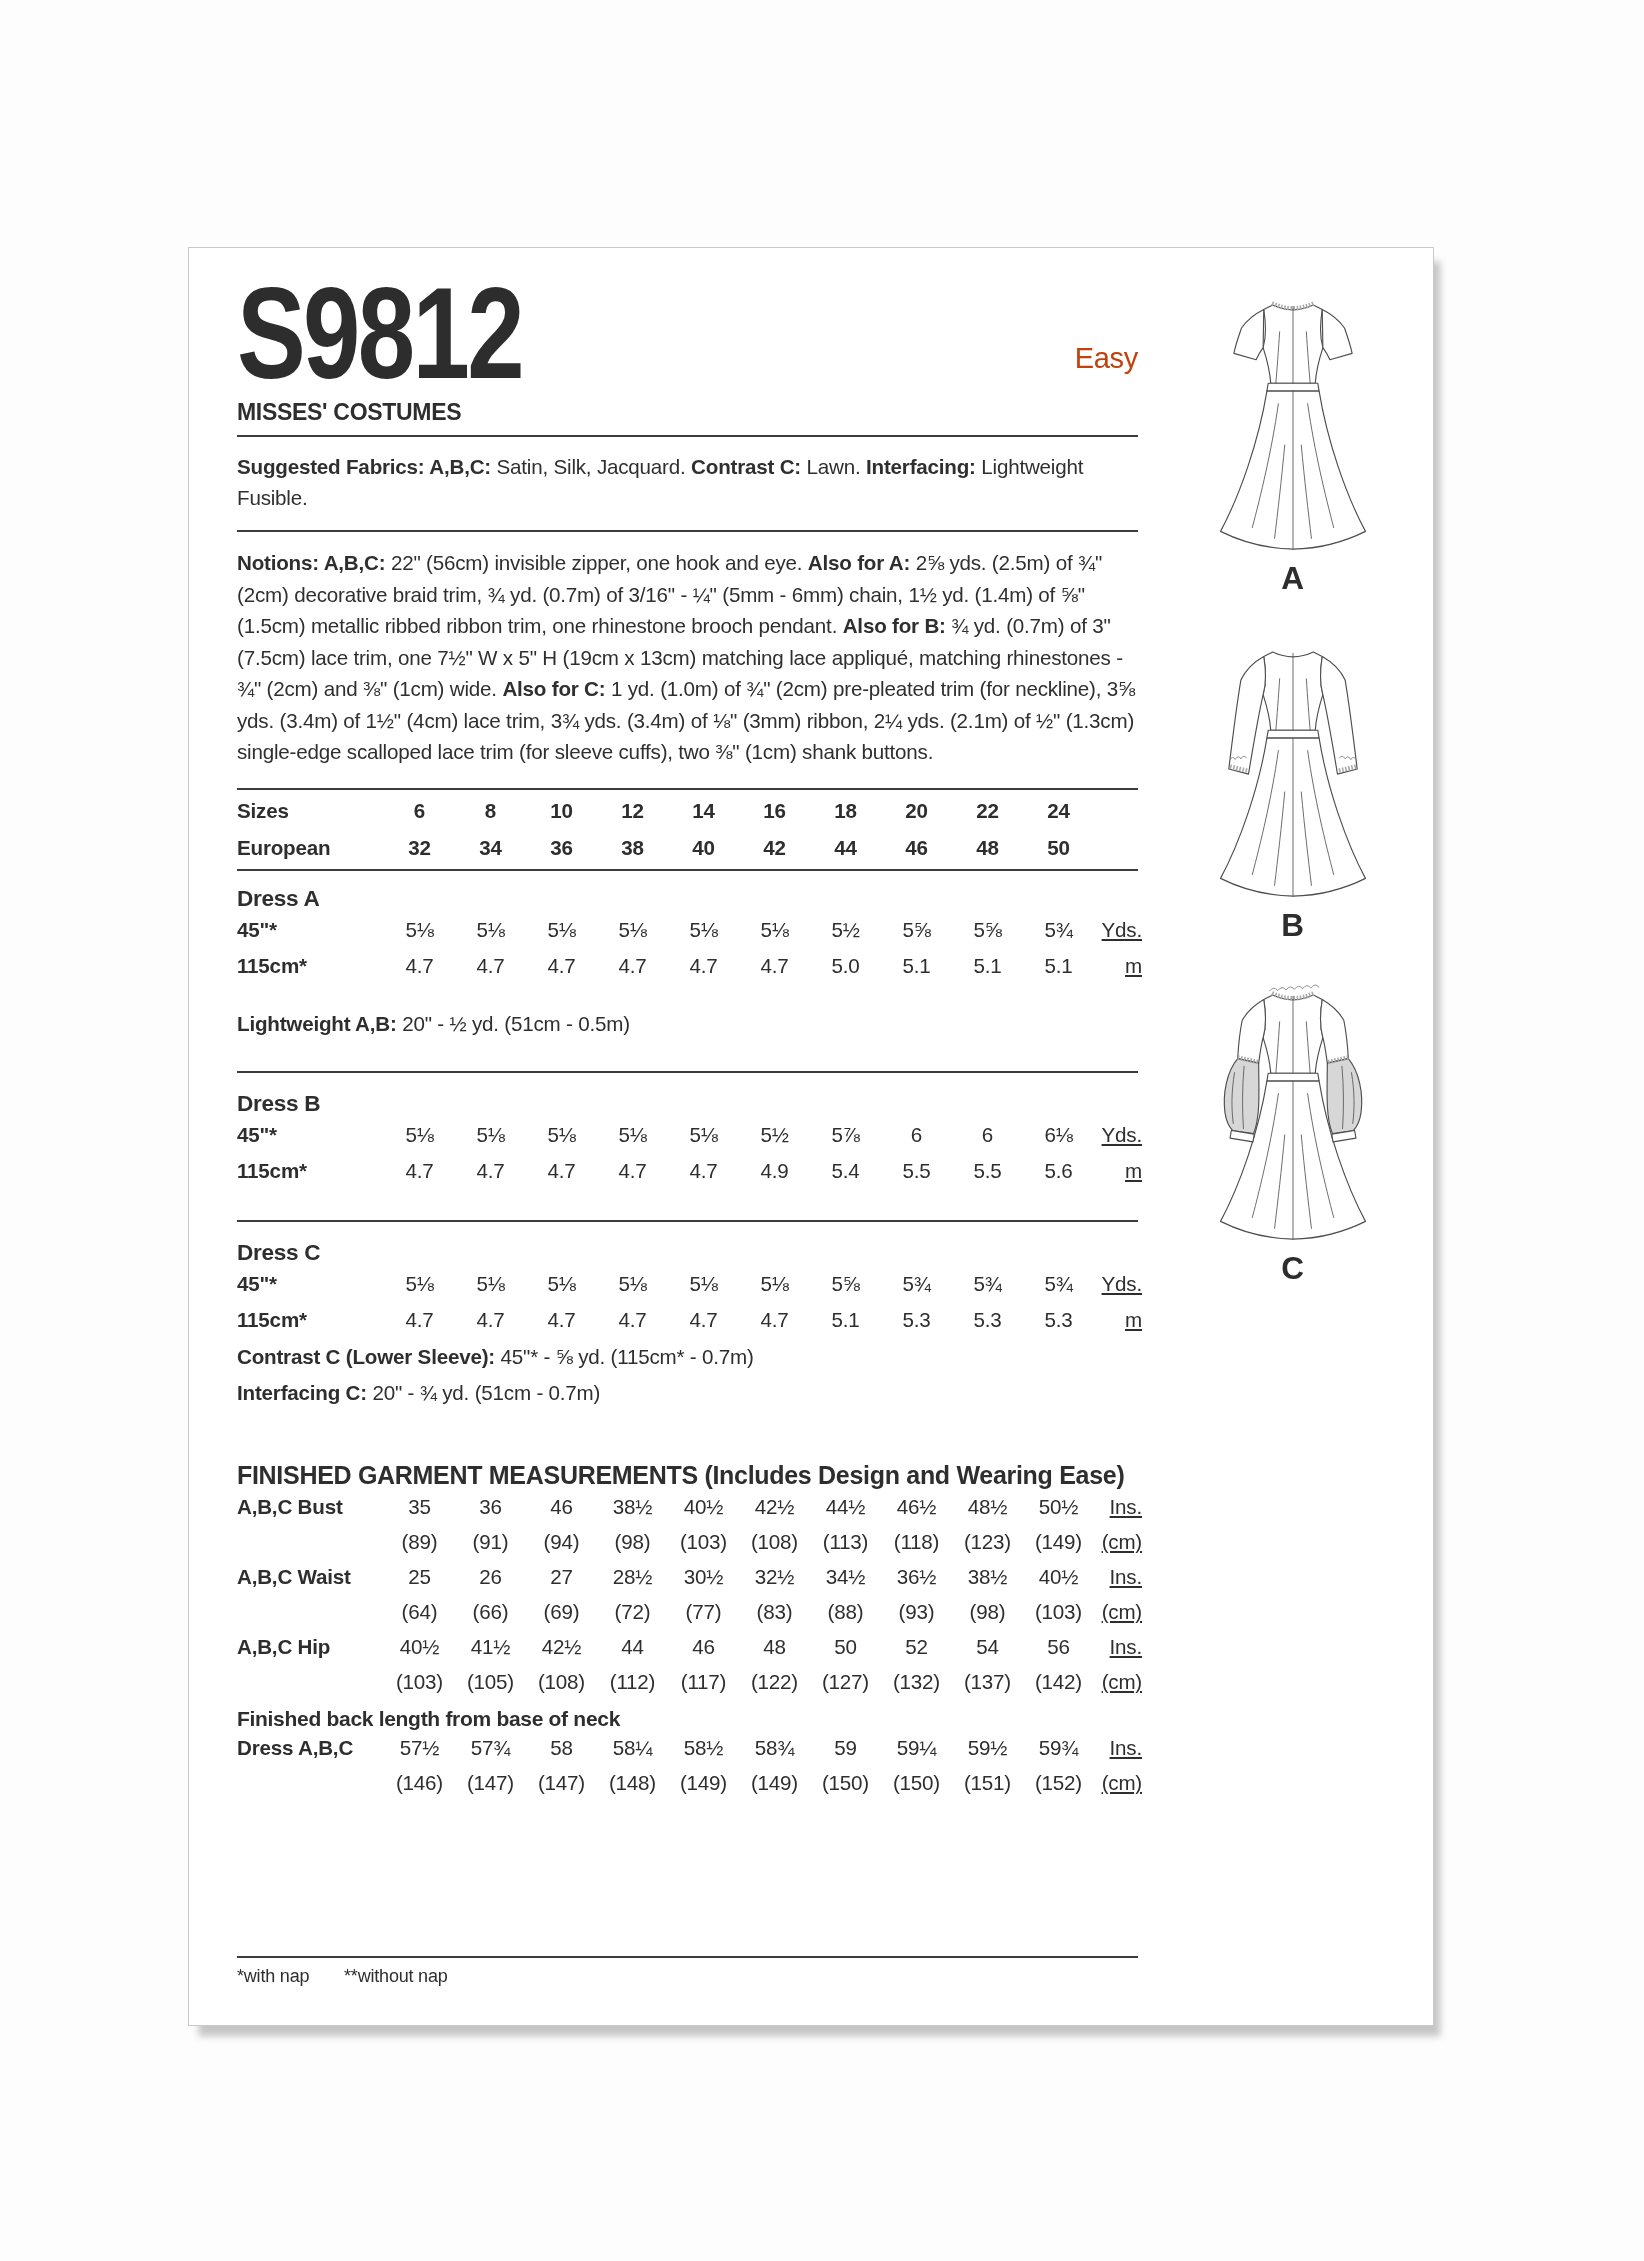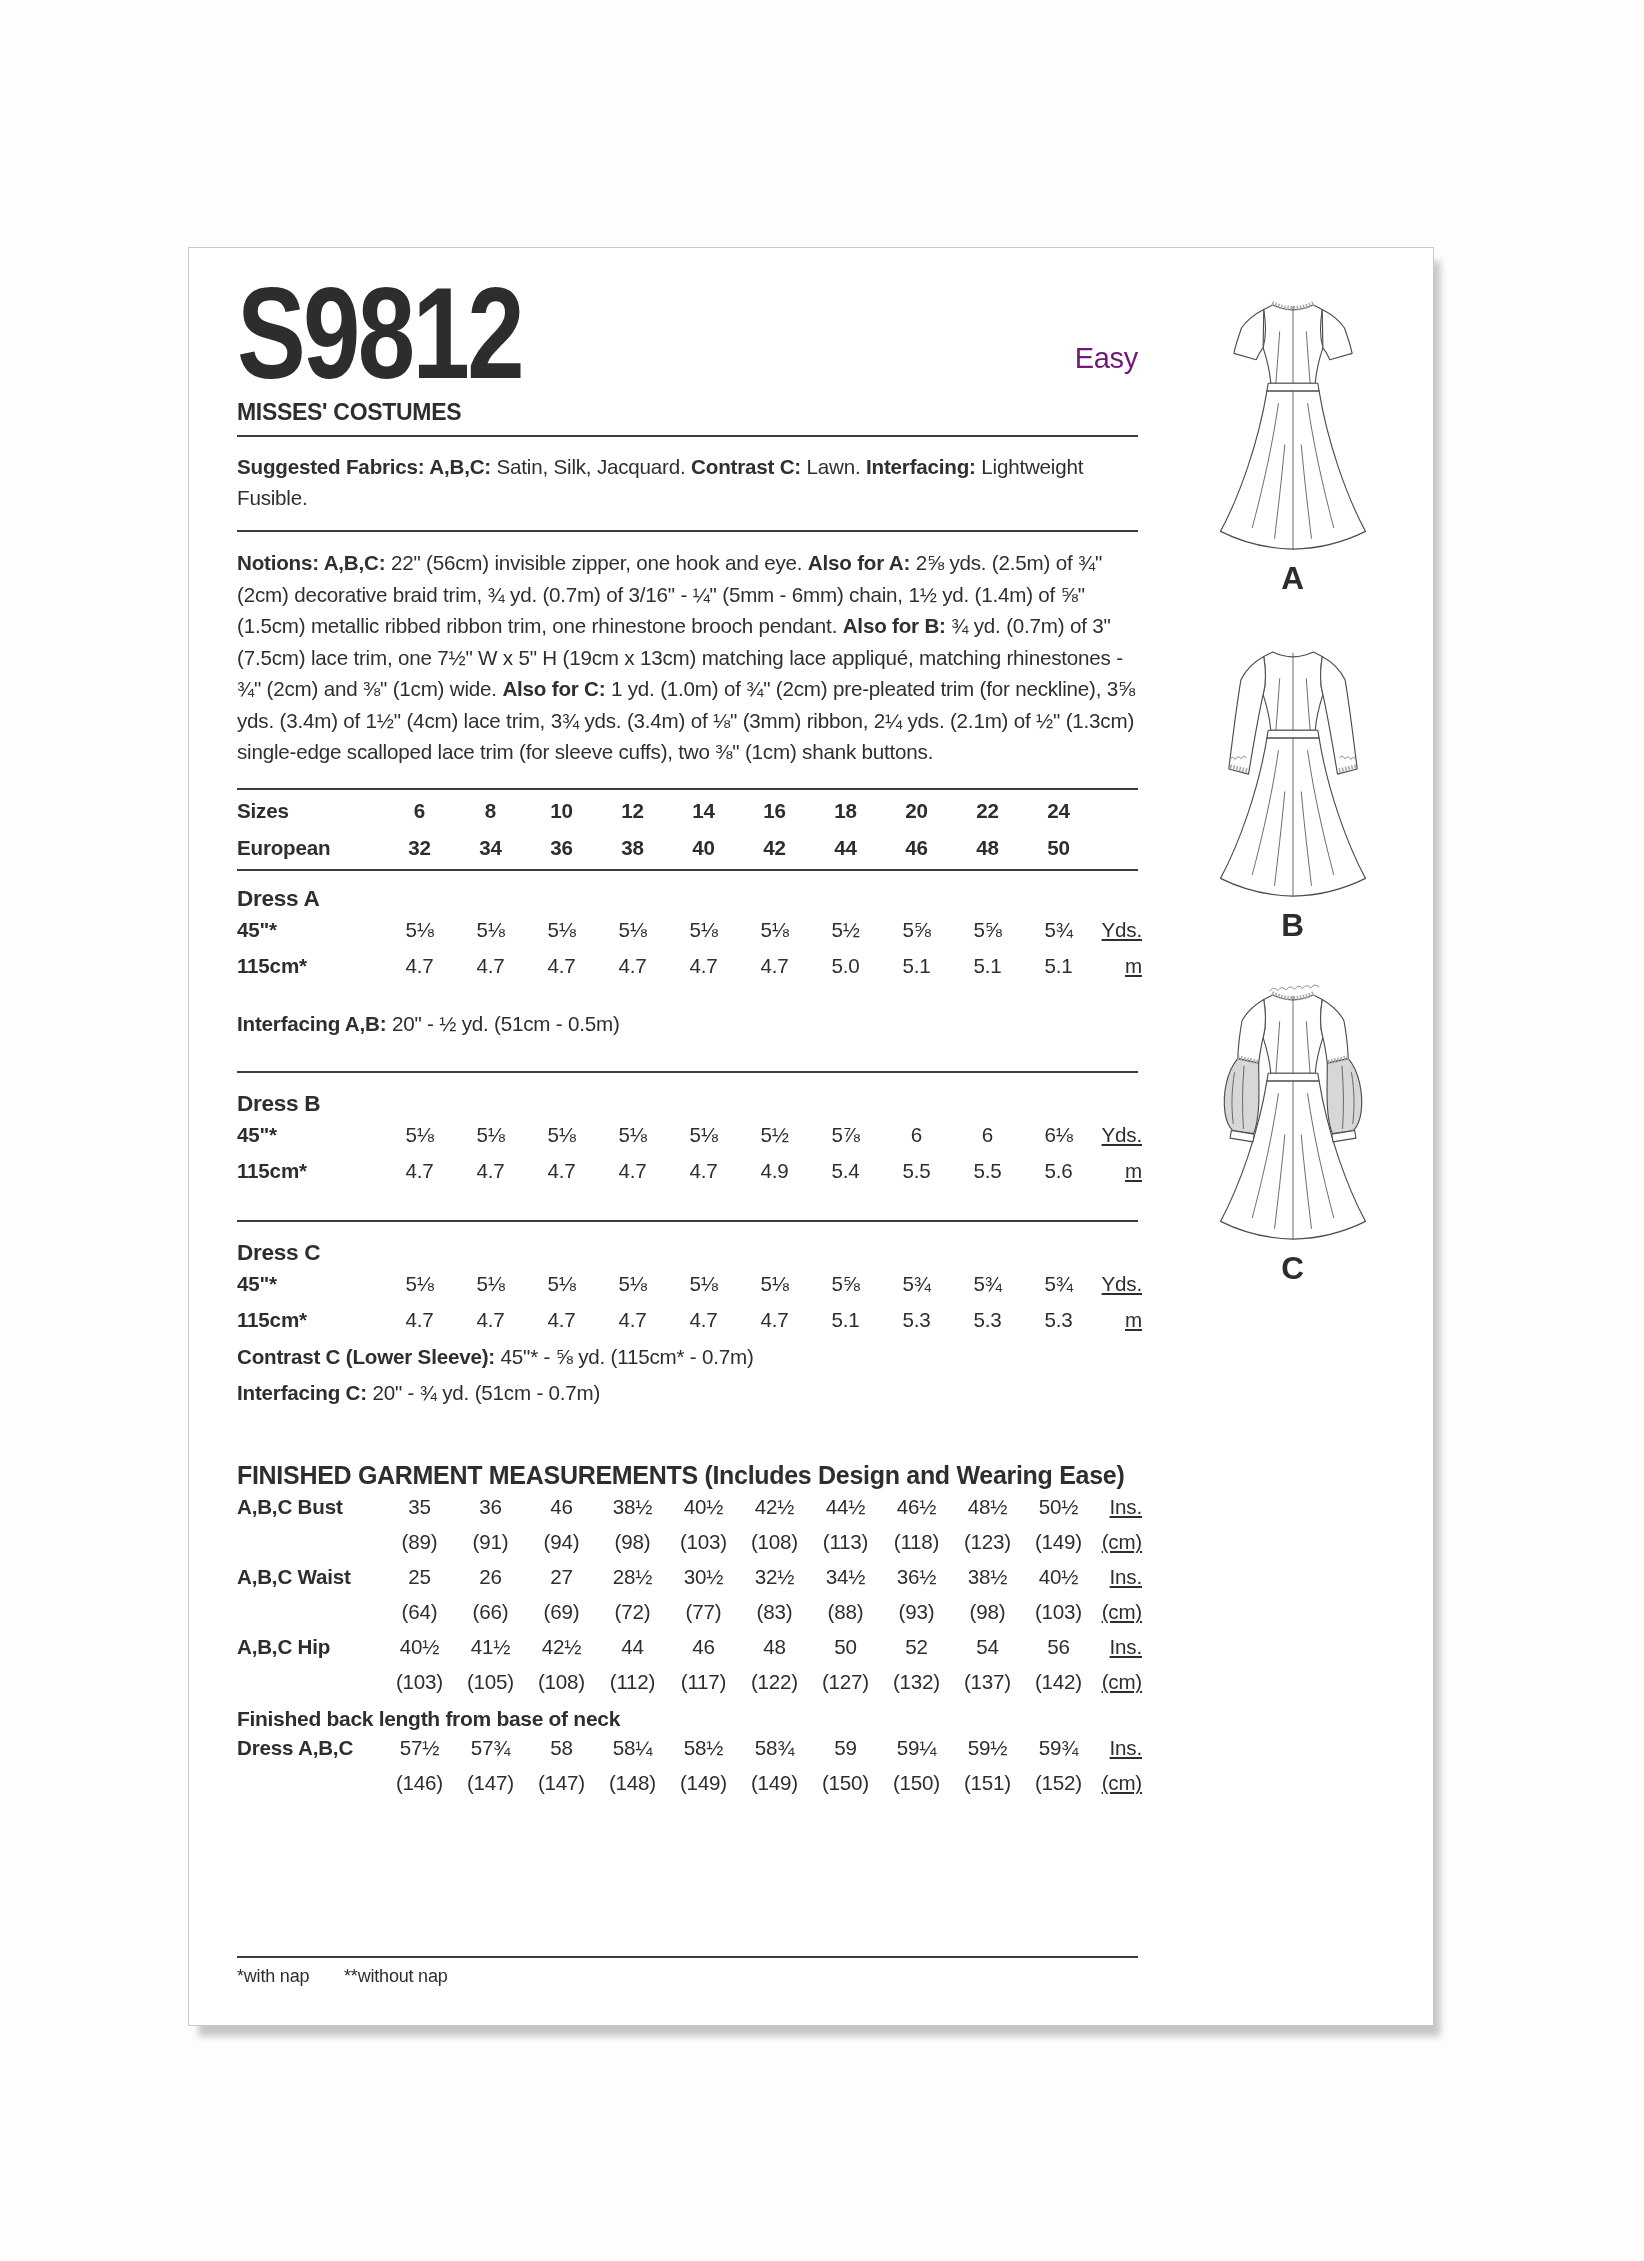--- a/index.html
+++ b/index.html
@@ -27,21 +27,21 @@
     display:flex;justify-content:space-between;align-items:flex-end;
     margin-top:33px;height:104px;
   }
   .pattern-number{
     display:inline-block;
     font-size:129px;font-weight:bold;letter-spacing:-3.4px;
     transform:scaleX(0.80);transform-origin:left bottom;
     line-height:103px;color:#2d2d2d;white-space:nowrap;
   }
   .difficulty{
-    font-size:29px;letter-spacing:-0.3px;margin-bottom:9.6px;color:#701a75;
+    font-size:29px;letter-spacing:-0.3px;margin-bottom:9.6px;color:#c2410c;
   }
   .category{
     margin-top:13.7px;
     font-size:23px;font-weight:bold;letter-spacing:-0.3px;
     border-bottom:2.7px solid #3c3c3c;
     padding-bottom:9.6px;
   }
   
   .para{
     margin:0;font-size:20.6px;line-height:31.5px;letter-spacing:-0.2px;color:#2f2f2f;
@@ -180,21 +180,21 @@
           <div class="val">4.7</div>
           <div class="val">4.7</div>
           <div class="val">5.0</div>
           <div class="val">5.1</div>
           <div class="val">5.1</div>
           <div class="val">5.1</div>
           <div class="unit">m</div>
         </div>
       </div>
 
-    <p class="note ifab"><b>Interfacing A,B:</b> 20" - ½ yd. (51cm - 0.5m)</p>
+    <p class="note ifab"><b>Lightweight A,B:</b> 20" - ½ yd. (51cm - 0.5m)</p>
 
     <div class="rule after-a"></div>
 
     <div class="dress-title b">Dress B</div>
     <div>
         <div class="trow">
           <div class="lbl">45"*</div>
           <div class="val">5⅛</div>
           <div class="val">5⅛</div>
           <div class="val">5⅛</div>

